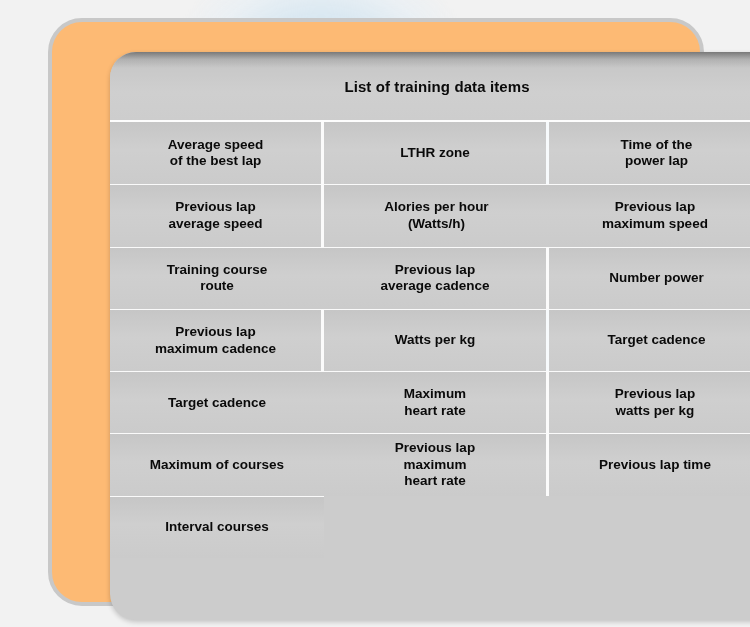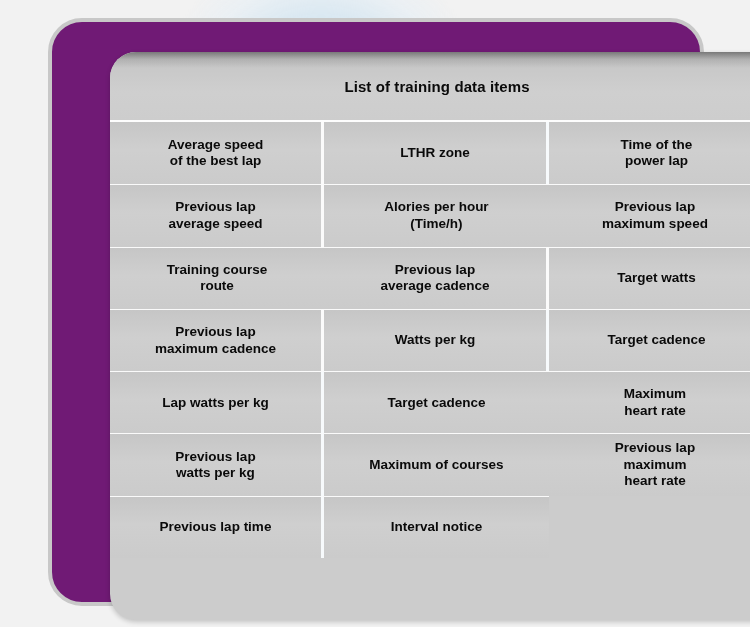--- a/index.html
+++ b/index.html
@@ -34,21 +34,21 @@
 
   
   .outer-frame {
     position: absolute;
     left: 48px;
     top: 18px;
     width: 656px;
     height: 588px;
     border: 4px solid #c8c8c8;
     border-radius: 34px;
-    background: #701a75;
+    background: #fdba74;
     box-sizing: border-box;
   }
 
   
   .panel {
     position: absolute;
     left: 58px;
     top: 30px;
     width: 654px;
     height: 568px;
@@ -160,54 +160,51 @@
           <span>Time of the
 power lap</span>
         </div>
 
       <div class="cell col-1">
           <span>Previous lap
 average speed</span>
         </div>
       <div class="cell col-3">
           <span>Alories per hour
-(Time/h)</span>
+(Watts/h)</span>
         </div>
 
       <div class="cell col-1">
           <span>Previous lap
 maximum speed</span>
         </div>
       <div class="cell col-3">
           <span>Training course
 route</span>
         </div>
 
       <div class="cell col-1">
           <span>Previous lap
 average cadence</span>
         </div>
       <div class="cell col-3">
-          <span>Target watts</span>
+          <span>Number power</span>
         </div>
 
       <div class="cell col-1">
           <span>Previous lap
 maximum cadence</span>
         </div>
       <div class="cell col-2">
           <span>Watts per kg</span>
         </div>
       <div class="cell col-3">
           <span>Target cadence</span>
         </div>
 
-      <div class="cell col-2">
-          <span>Lap watts per kg</span>
-        </div>
       <div class="cell col-3">
           <span>Target cadence</span>
         </div>
 
       <div class="cell col-1">
           <span>Maximum
 heart rate</span>
         </div>
       <div class="cell col-2">
           <span>Previous lap
@@ -219,18 +216,18 @@
 
       <div class="cell col-1">
           <span>Previous lap
 maximum
 heart rate</span>
         </div>
       <div class="cell col-2">
           <span>Previous lap time</span>
         </div>
       <div class="cell col-3">
-          <span>Interval notice</span>
+          <span>Interval courses</span>
         </div>
     </div>
 
   </div>
 </div>
 
 </body></html>

